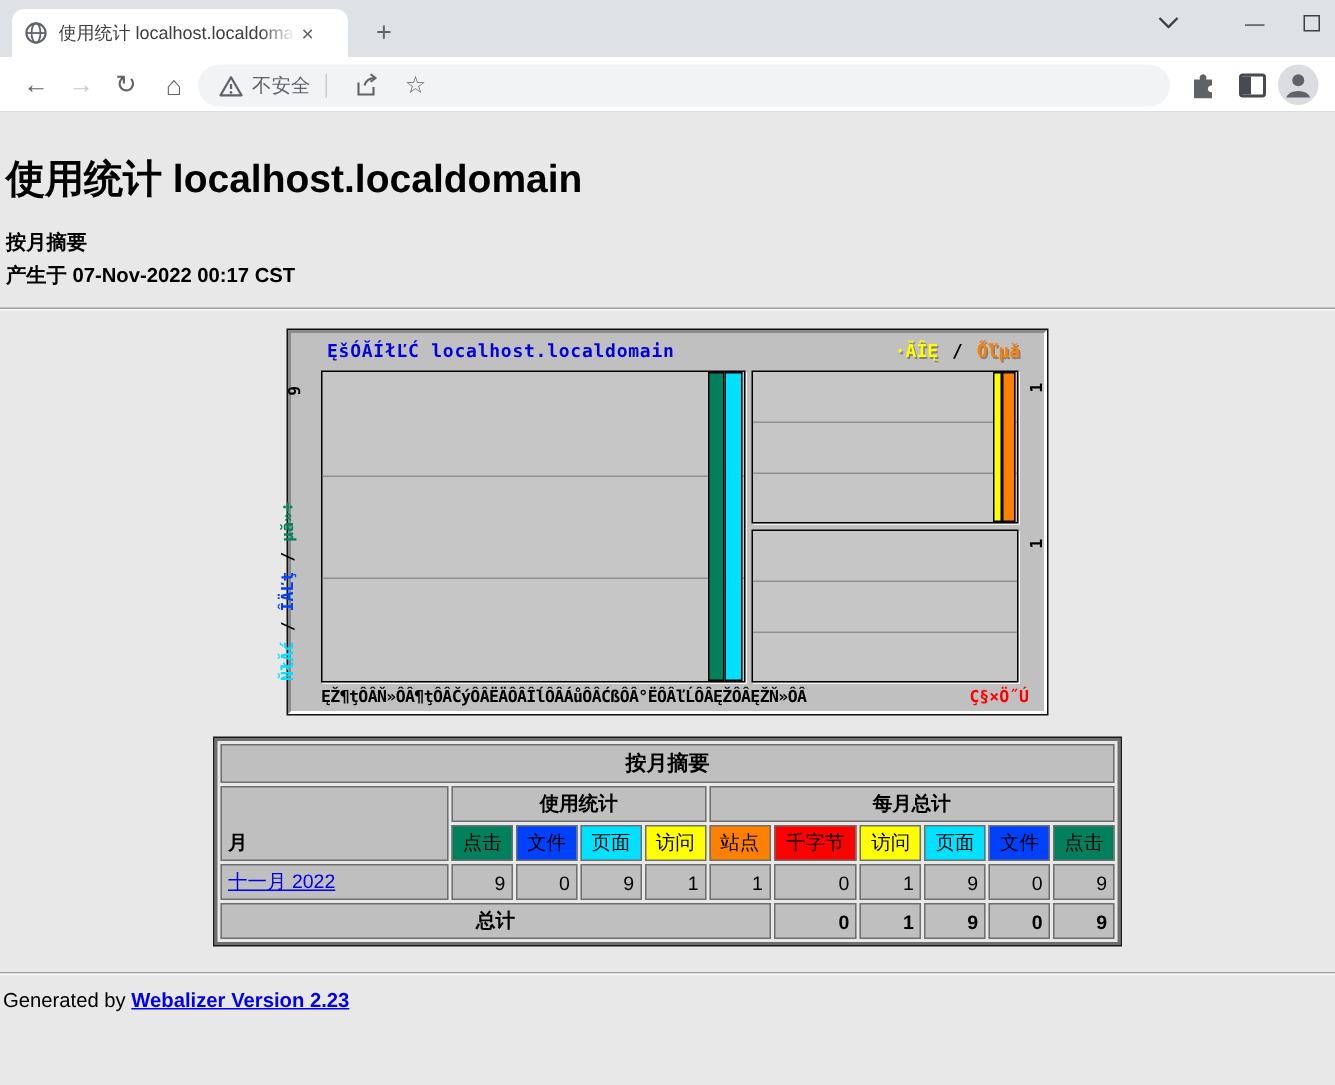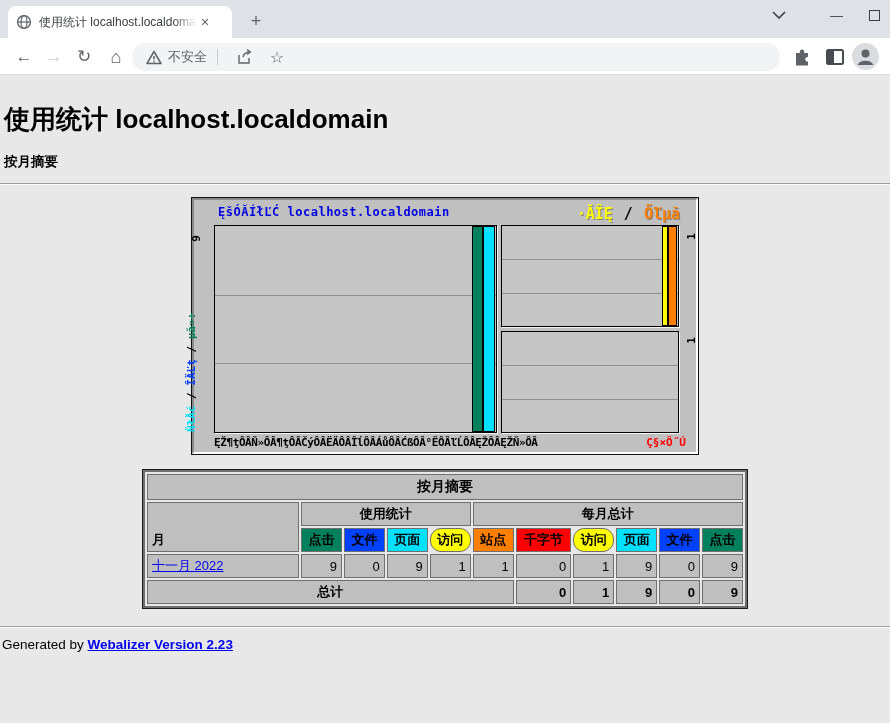--- a/index.html
+++ b/index.html
@@ -45,21 +45,21 @@
   .content { width:890px; height:647px; background:#E8E8E8; color:#000; }
   h1.page-h1 { font-size:26px; font-weight:bold; padding:27px 4px 14px 4px; }
   .bold-line { font-size:13.5px; font-weight:bold; padding:2px 4px; }
   hr.rule { border:0; border-top:1px solid #9E9E9E; border-bottom:1px solid #FAFAFA; margin:10px 0 0 0; }
 
   
   .chart { position:relative; width:506px; height:256px; margin:13px auto 0 auto; background:#C0C0C0;
            border:2px solid; border-color:#8A8A8A #FFFFFF #FFFFFF #8A8A8A; outline:1px solid #111;
            font-family:"DejaVu Sans Mono", monospace; }
   .chart-title { position:absolute; left:24px; top:5px; font-size:12px; font-weight:bold; color:#0000E0; letter-spacing:0.5px;text-align:center; }
-  .chart-legend { position:absolute; right:16px; top:5px; font-size:15px; font-weight:bold;text-align:center; }
+  .chart-legend { position:absolute; right:16px; top:5px; font-size:12px; font-weight:bold;text-align:center; }
   .lg-visits { color:#FFFF00; text-shadow:1px 1px 0 #808080; }
   .lg-sep { color:#000; margin:0 2px; }
   .lg-sites { color:#FF8000; text-shadow:1px 1px 0 #808080; }
   .panel { position:absolute; background:#C6C6C6; border:1px solid #000; box-shadow:1px 1px 0 #F5F5F5; }
   .p-left { left:20px; top:25px; width:283px; height:208px; }
   .p-tr { left:307px; top:25px; width:178px; height:102px; }
   .p-br { left:307px; top:131px; width:178px; height:102px; }
   .gridline { position:absolute; left:0; width:100%; height:1px; background:#8F8F8F; }
   .g1 { top:33.3%; } .g2 { top:66.6%; }
   .bar { position:absolute; bottom:0; border:1px solid #000; }
@@ -73,23 +73,23 @@
   .x-kbytes { position:absolute; right:10px; bottom:3px; font-size:11px; font-weight:bold; color:#FF0000;margin-top:40px; }
 
   
   table.summary { width:604px; margin:16px auto 0 auto; border-collapse:separate; border-spacing:2px;
                   border:2px solid #6F6F6F; outline:1px solid #1A1A1A; font-size:13px; }
   table.summary td, table.summary th { border:1px solid #6F6F6F; padding:2px 4px; background:#BFBFBF; }
   .t-caption { text-align:center; font-weight:bold; font-size:14px; height:26px; }
   .t-month-h { vertical-align:bottom; font-weight:bold; text-align:left; width:152px; }
   .t-group { text-align:center; font-weight:bold; }
   .c-hits { background:#00805C !important; } .c-files { background:#0040FF !important; }
-  .c-pages { background:#00E0FF !important; } .c-visits { background:#FFFF00 !important;border-radius:11px; }
+  .c-pages { background:#00E0FF !important; } .c-visits { background:#FFFF00 !important; }
   .c-sites { background:#FF8000 !important; } .c-kb { background:#FF0000 !important; }
-  .col-h { text-align:center; font-weight:bold; color:#000; }
+  .col-h { text-align:center; font-weight:normal; color:#000; }
   td.data { background:#FFFFFF; text-align:right; }
   td.m-cell { background:#FFFFFF; text-align:left; }
   td.tot { font-weight:bold; text-align:right; }
   td.tot-label { font-weight:bold; text-align:center; }
   a.m-link { color:#0000EE; text-decoration:underline; }
 
   .footer-line { font-size:13.5px; padding:9px 2px; color:#000; }
   a.w-link { color:#0000EE; font-weight:bold; text-decoration:underline; }
 
   svg { display:block; }
@@ -162,20 +162,21 @@
     <svg width="27" height="27" viewBox="0 0 27 27">
         <circle cx="13.5" cy="10.5" r="4" fill="#5F6368"></circle>
         <path d="M5.5 22 a8.5 6.5 0 0 1 16 0 Z" fill="#5F6368"></path>
       </svg>
   </span>
 </div>
 
 <div class="content">
   <h1 class="page-h1">使用统计 localhost.localdomain</h1>
   <div class="bold-line">按月摘要</div>
+  <div class="bold-line">产生于 07-Nov-2022 00:17 CST</div>
   <hr class="rule">
 
   <div class="chart">
     <div class="chart-title">ĘšÓĂÍłĽĆ localhost.localdomain</div>
     <div class="chart-legend">
       <span class="lg-visits">·ĂÎĘ</span>
       <span class="lg-sep">/</span>
       <span class="lg-sites">Őľµă</span>
     </div>
 

